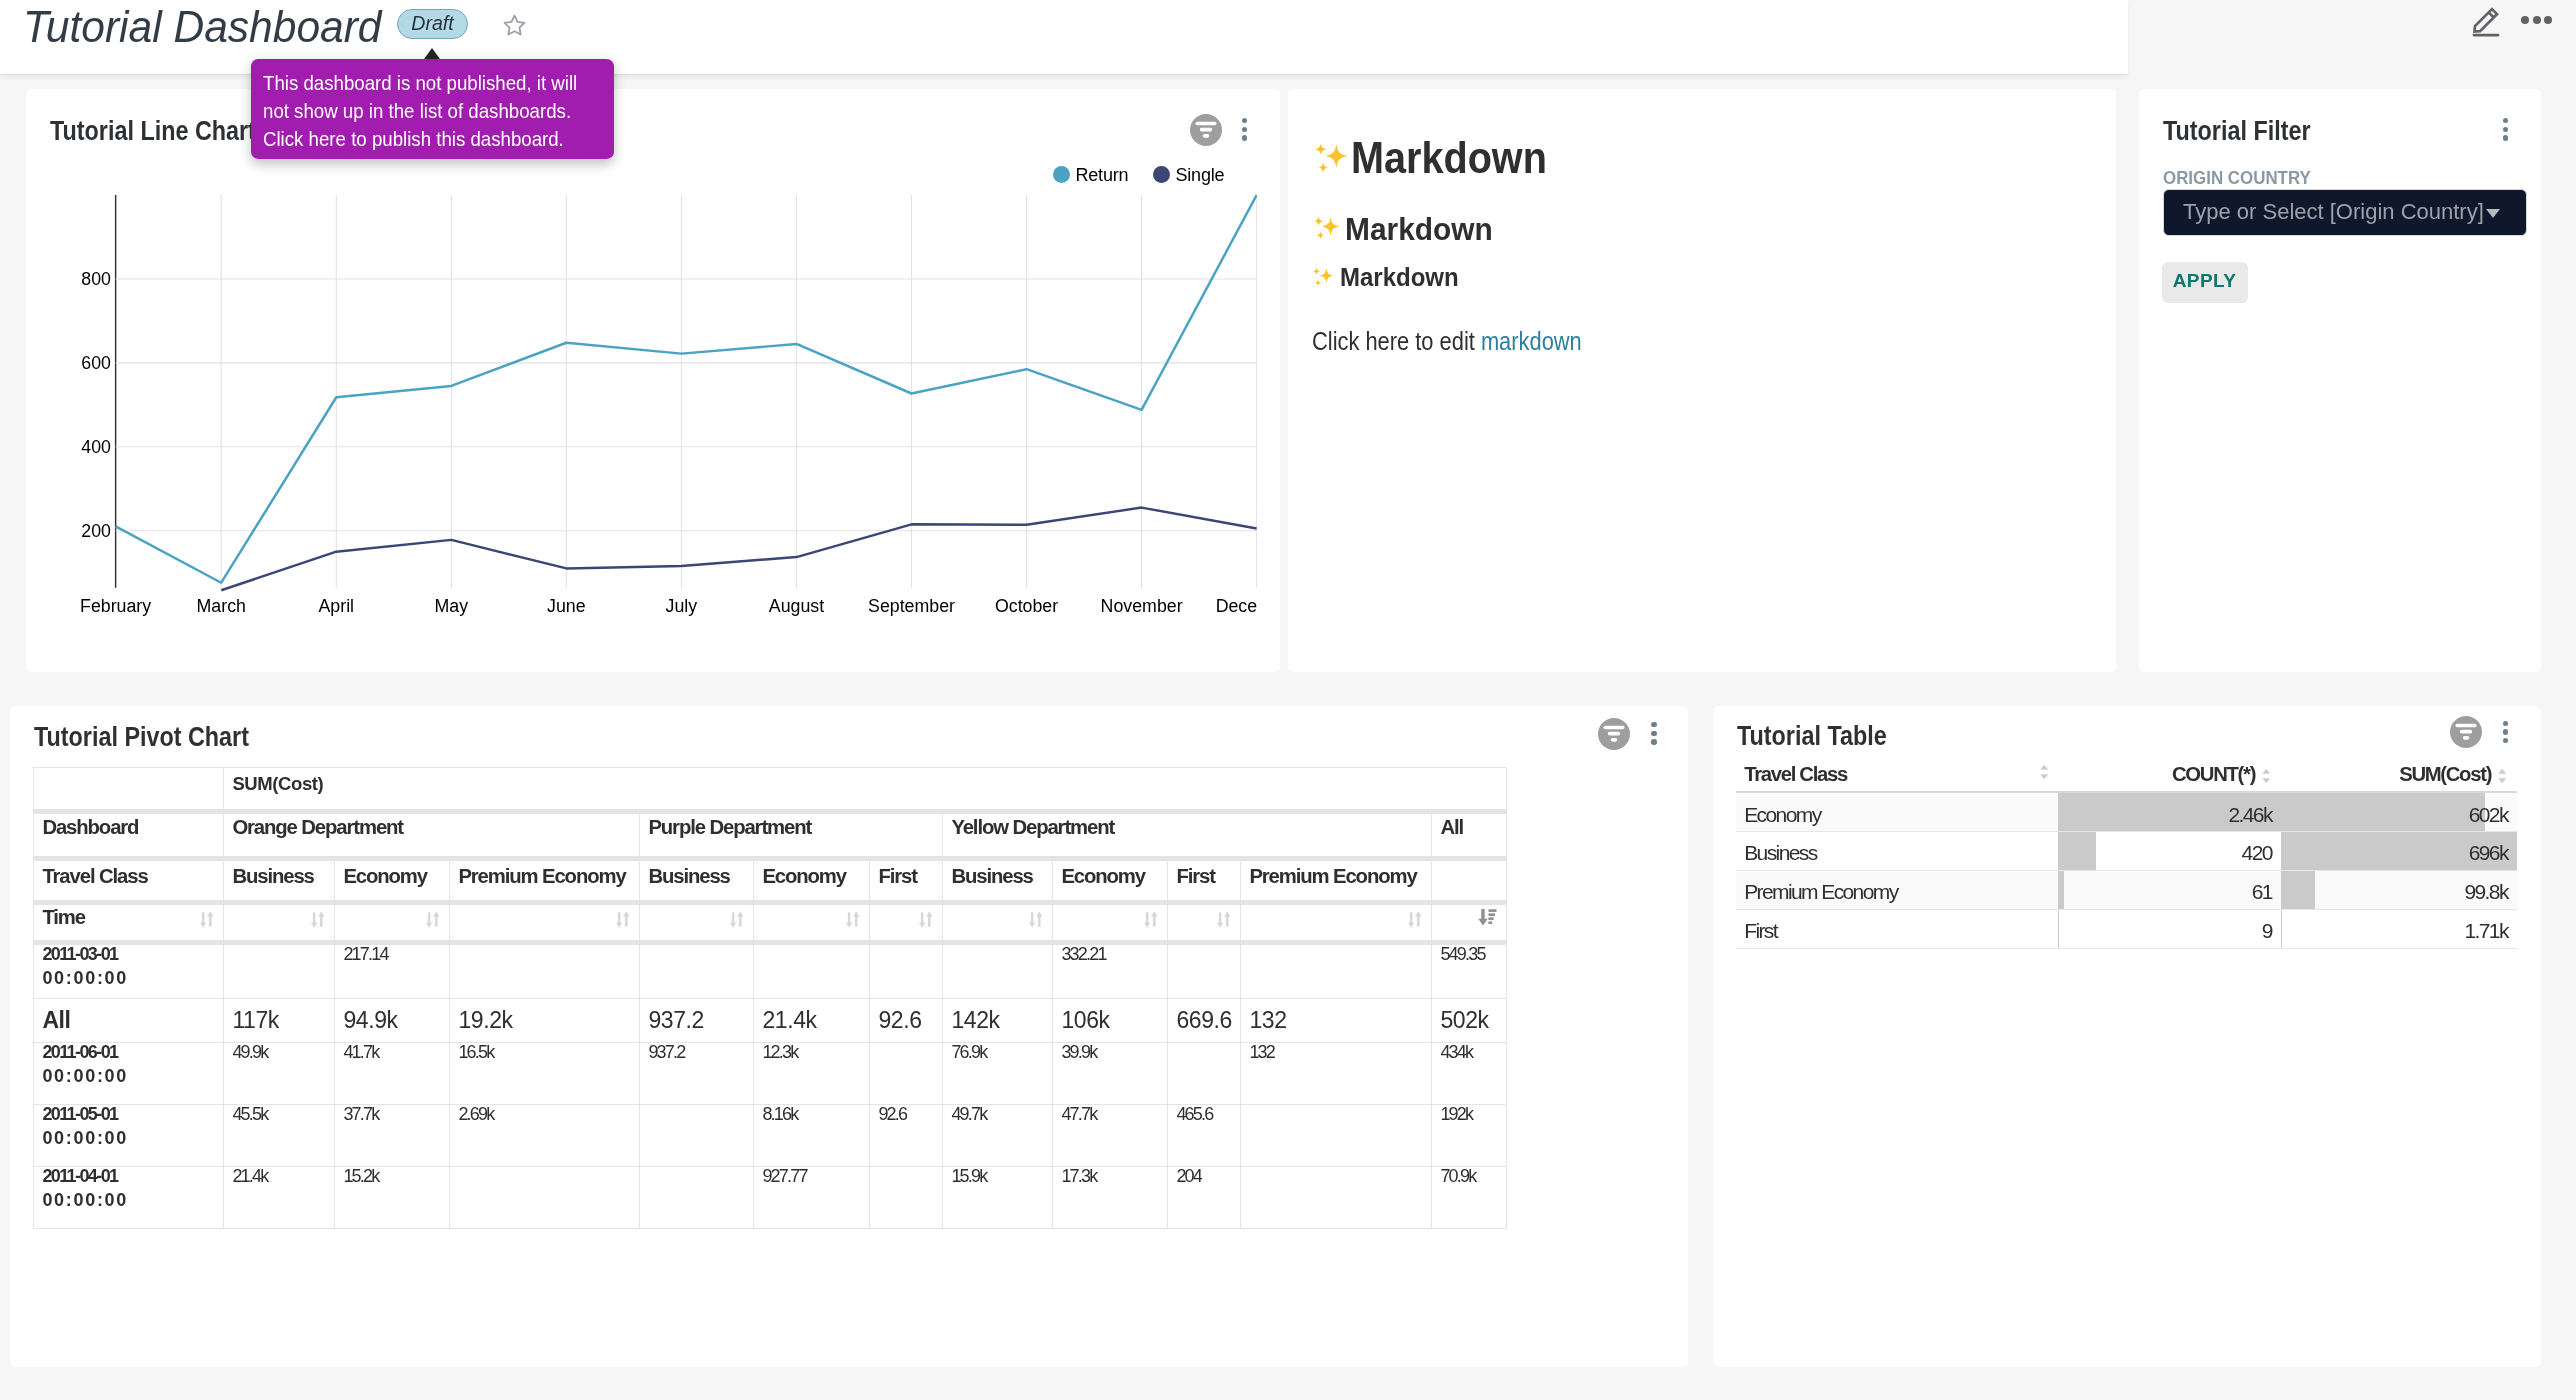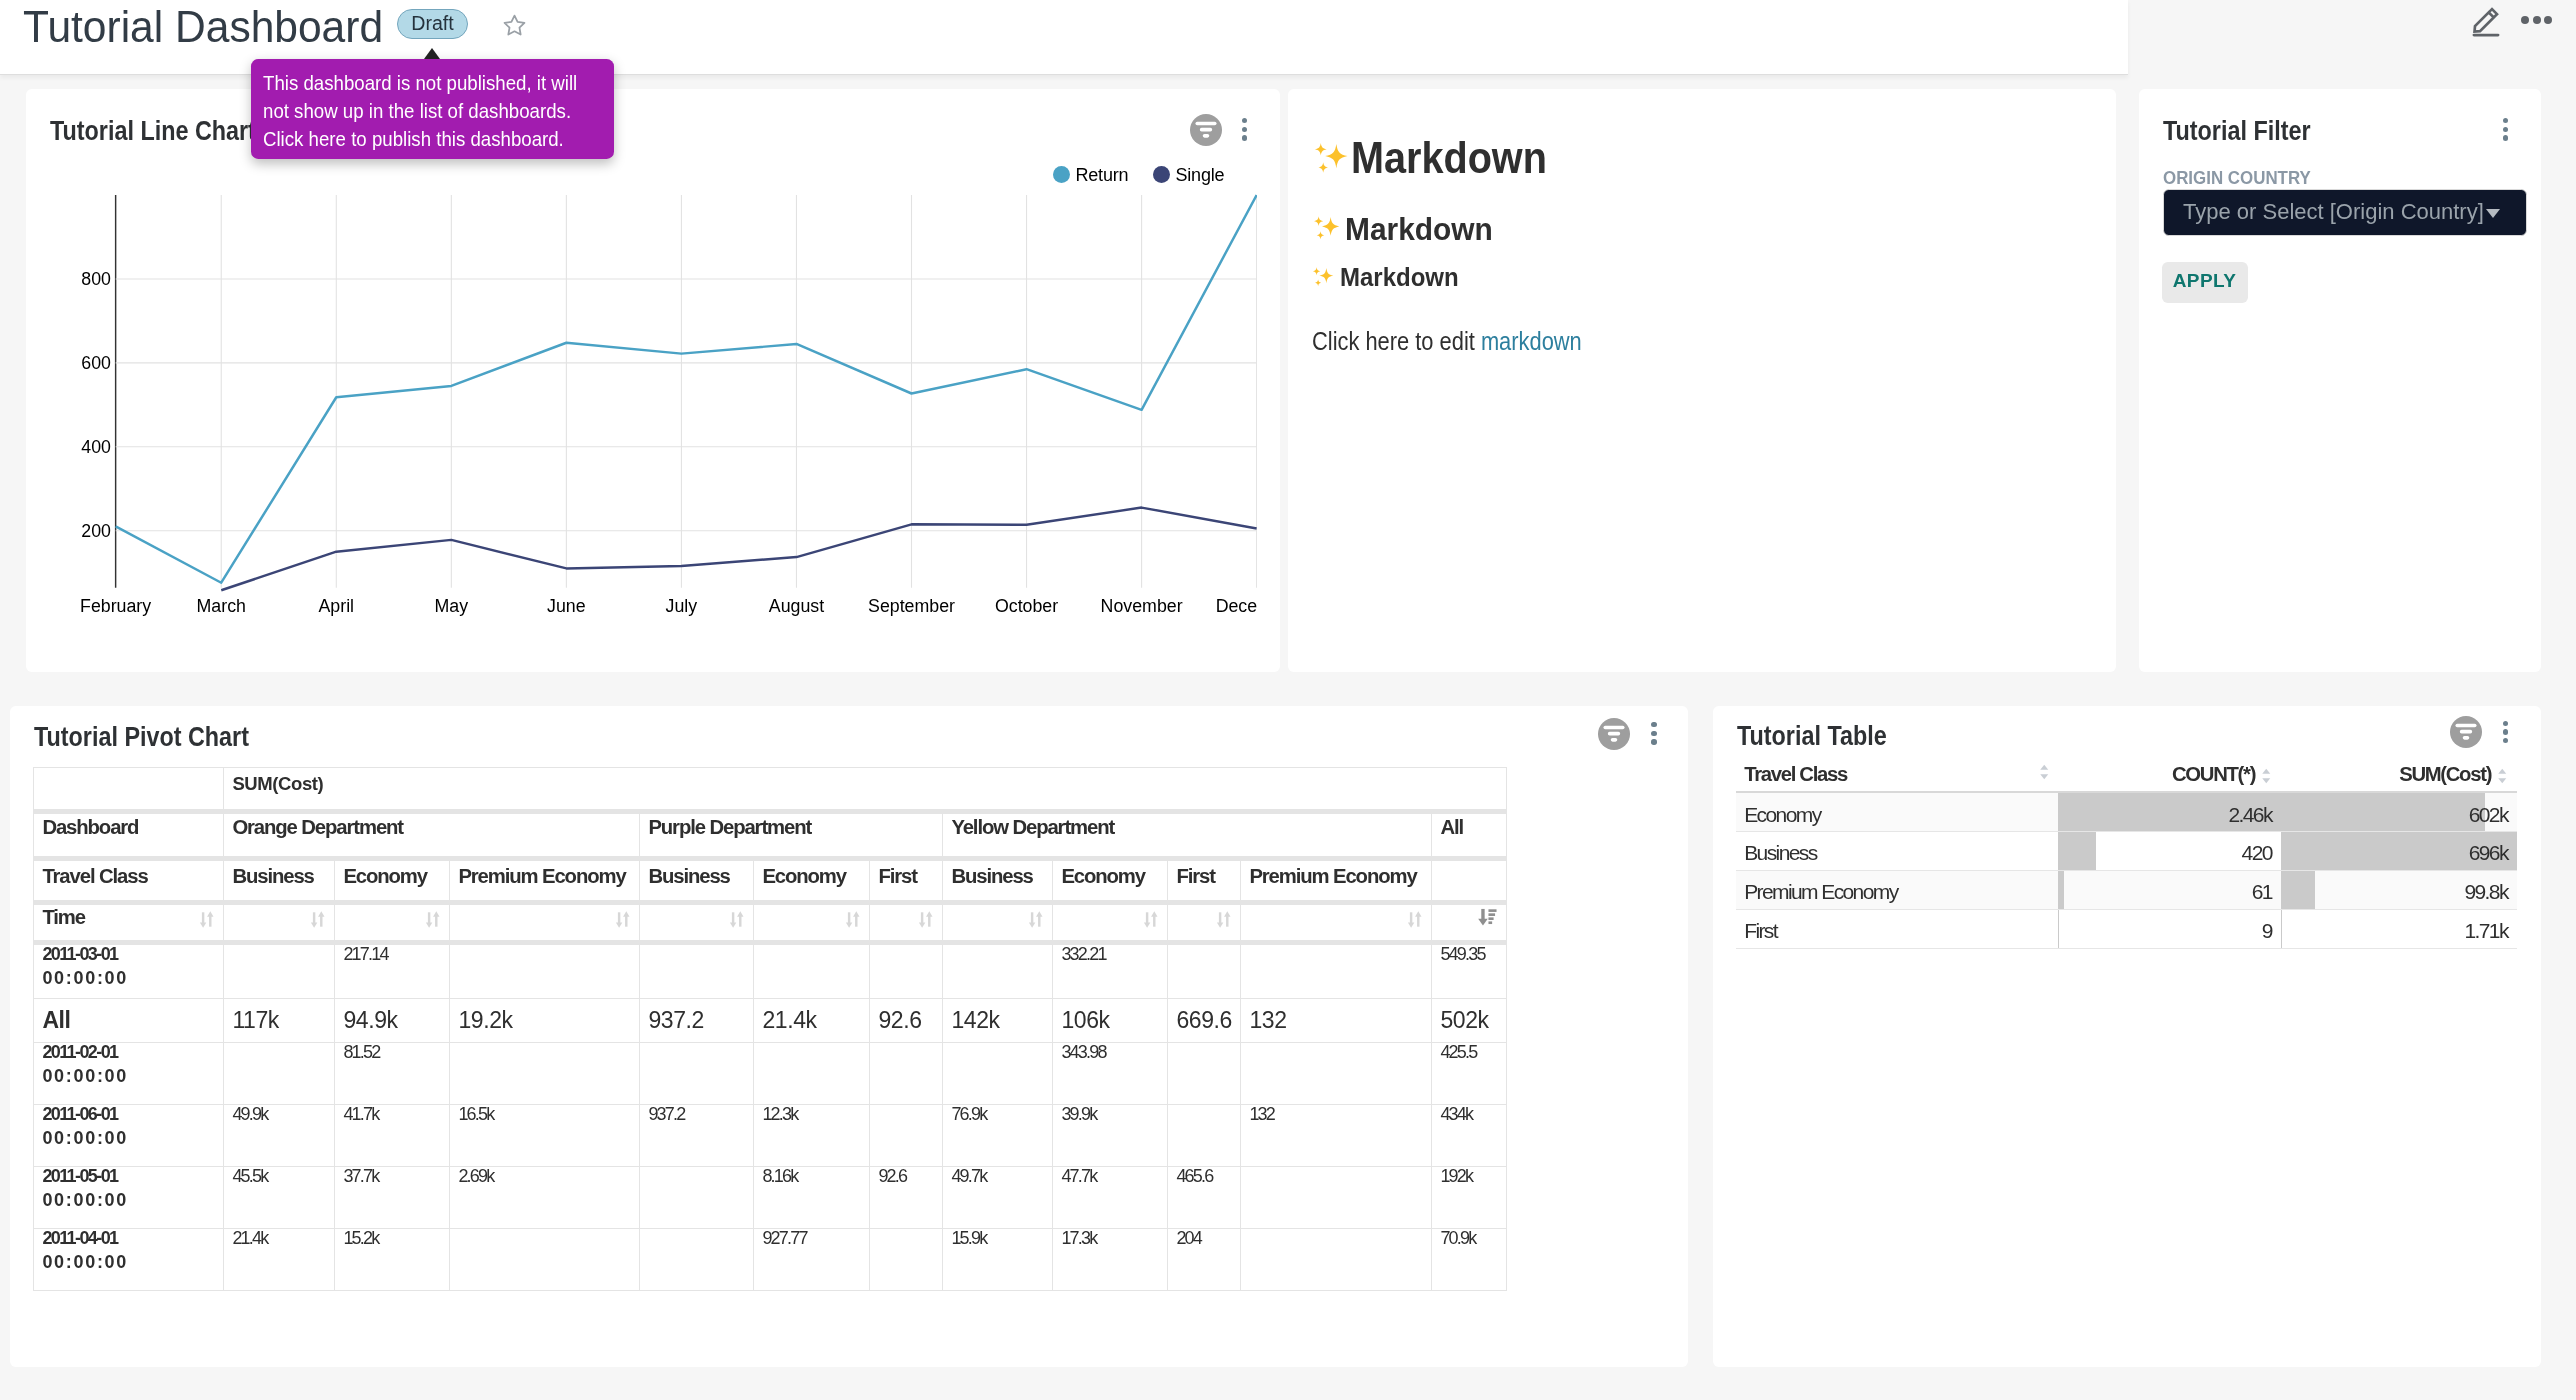--- a/index.html
+++ b/index.html
@@ -1,18 +1,18 @@
 <!DOCTYPE html>
 <html style="font-size:11.6px"><head>
 <meta charset="utf-8">
 <style>
 * { margin:0; padding:0; box-sizing:border-box; }
 html,body { width:2576px; height:1400px; }
 body { font-family:"Liberation Sans", sans-serif; background:#f6f6f6; position:relative; overflow:hidden; }
-.header { position:absolute; left:0; top:0; width:2128px; height:75px; background:#fff; border-bottom:1.5px solid #dedede; box-shadow:0 2.9px 4.4px rgba(0,0,0,0.05); }
+.header { position:absolute; left:0; top:0; width:2128px; height:75px; background:#fff; border-bottom:1.5px solid #dedede; box-shadow:0 2.9px 4.4px rgba(0,0,0,0.05);font-style:italic; }
 .h-title { position:absolute; left:22.5px; top:0.7px; font-size:45px; font-weight:400; color:#323c46; transform:scaleX(0.945); transform-origin:left top; white-space:nowrap; }
 .draft { position:absolute; left:397px; top:8.7px; width:71px; height:30.5px; border-radius:15.2px; background:#b3d9e7; border:1.5px solid #74a6bd; font-size:19.6px; color:#25323c; text-align:center; line-height:27.6px; }
 .star { position:absolute; left:502px; top:13px; }
 .hdr-edit { position:absolute; left:2470px; top:5.1px; }
 .hdr-dots { position:absolute; left:2521px; top:16px; width:36px; height:8.7px; display:flex; gap:3.6px; }
 .hdr-dots i { width:8px; height:8px; border-radius:50%; background:#5f6368; }
 .card { position:absolute; background:#fff; border-radius:5.8px; }
 .ct { position:absolute; left:24px; top:27px; font-size:27px; font-weight:700; color:#2e3134; transform:scaleX(0.865); transform-origin:left top; white-space:nowrap; }
 .vdots { position:absolute; width:5.8px; }
 .vdots i { display:block; width:5.4px; height:5.4px; border-radius:50%; background:#6b7f8c; margin-bottom:3.3px; }
@@ -414,42 +414,20 @@
             </td>
             <td>
               <div class="cv">132</div>
             </td>
             <td>
               <div class="cv">502k</div>
             </td>
           </tr>
           <tr style="height:62px;">
             <th class="rowlab">
-              <div class="cv"><span class="d1">2011-02-01</span><br><span class="d2">00:00:00</span></div>
-            </th>
-            <td></td>
-            <td>
-              <div class="cv">81.52</div>
-            </td>
-            <td></td>
-            <td></td>
-            <td></td>
-            <td></td>
-            <td></td>
-            <td>
-              <div class="cv">343.98</div>
-            </td>
-            <td></td>
-            <td></td>
-            <td>
-              <div class="cv">425.5</div>
-            </td>
-          </tr>
-          <tr style="height:62px;">
-            <th class="rowlab">
               <div class="cv"><span class="d1">2011-06-01</span><br><span class="d2">00:00:00</span></div>
             </th>
             <td>
               <div class="cv">49.9k</div>
             </td>
             <td>
               <div class="cv">41.7k</div>
             </td>
             <td>
               <div class="cv">16.5k</div>

